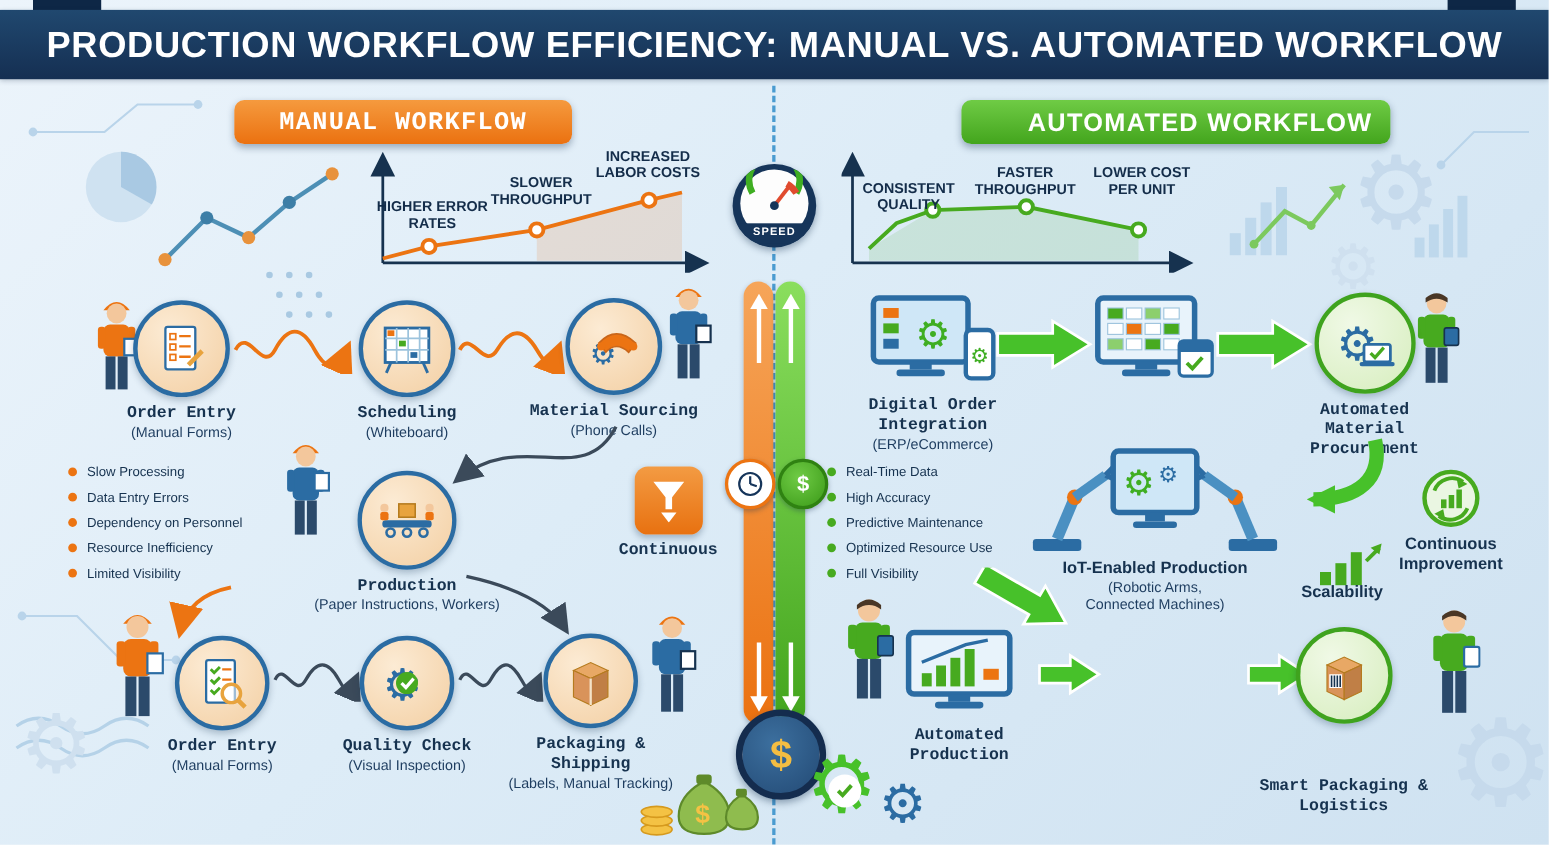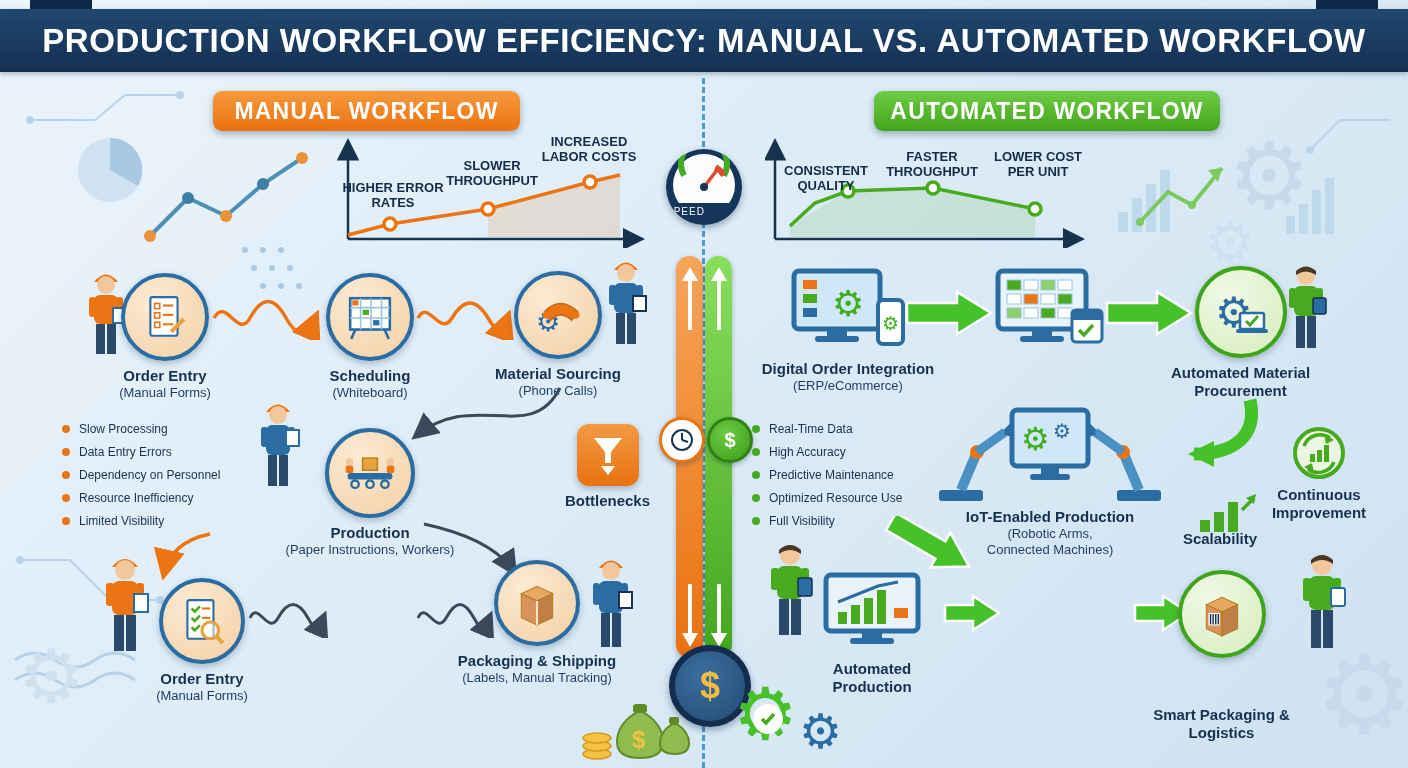--- a/index.html
+++ b/index.html
@@ -8,25 +8,25 @@
     font-family:"Liberation Sans",sans-serif;color:#16324f;}
   .abs{position:absolute;}
   
   .header{left:0;top:9px;width:1408px;height:63px;background:linear-gradient(180deg,#20486f,#152f52);
     display:flex;align-items:center;justify-content:center;box-shadow:0 2px 5px rgba(20,40,70,.3);}
   .header-title{color:#fff;font-size:33px;font-weight:bold;letter-spacing:.6px;white-space:nowrap;}
   .corner-tab{top:0;width:62px;height:10px;background:#0e2746;}
   
   .badge{height:40px;border-radius:9px;display:flex;align-items:center;justify-content:center;
     color:#fff;font-size:23px;font-weight:bold;letter-spacing:1.2px;box-shadow:0 3px 7px rgba(22,50,79,.35);}
-  .badge-manual{background:linear-gradient(180deg,#f59a3e,#eb7110);}
-  .badge-auto{background:linear-gradient(180deg,#6fcb45,#43a51d);}
+  .badge-manual{background:linear-gradient(180deg,#f59a3e,#eb7110);font-family:Liberation Mono, monospace;}
+  .badge-auto{background:linear-gradient(180deg,#6fcb45,#43a51d);padding-left:44px;}
   
   .step{display:flex;flex-direction:column;align-items:center;text-align:center;}
-  .step-title{font-size:15px;font-weight:bold;line-height:1.2;margin-top:6px;width:100%;}
+  .step-title{font-size:15px;font-weight:bold;line-height:1.2;margin-top:6px;width:100%;font-family:Liberation Mono, monospace;}
   .step-sub{font-size:13px;line-height:1.2;width:100%;color:#1d3c5f;}
   .circle-icon{border-radius:50%;display:flex;align-items:center;justify-content:center;
     box-shadow:0 3px 7px rgba(22,50,79,.28);flex:0 0 auto;}
   .ci-manual{background:radial-gradient(circle at 35% 30%,#fcebd4,#f3cfa3);border:4px solid #2b6ca3;}
   .ci-green{background:radial-gradient(circle at 35% 30%,#f0f9e6,#d6edbd);border:4px solid #3fa31e;}
   
   .bullet-list{display:flex;flex-direction:column;gap:7px;}
   .bullet{display:flex;align-items:center;gap:9px;font-size:12px;height:16px;white-space:nowrap;}
   .bullet .dot{width:8px;height:8px;border-radius:50%;flex:0 0 auto;}
   .dot-orange{background:#ec7412;}
@@ -34,22 +34,22 @@
   
   .chart-label{position:absolute;width:112px;text-align:center;font-size:13px;font-weight:bold;
     line-height:1.18;color:#132c49;}
   
   .center-bar{width:27px;height:402px;border-radius:14px;box-shadow:0 2px 5px rgba(22,50,79,.3);}
   .bar-orange{background:linear-gradient(180deg,#f6a559,#eb7110);}
   .bar-green{background:linear-gradient(180deg,#8ade5e,#43a51d);}
   .gauge{width:76px;height:76px;border-radius:50%;background:#16355a;position:relative;overflow:hidden;
     box-shadow:0 3px 7px rgba(22,50,79,.4);}
   .gauge-face{position:absolute;left:7px;top:5px;width:62px;height:62px;border-radius:50%;background:#fdfdfd;}
-  .gauge-band{position:absolute;left:0;bottom:4px;width:100%;color:#fff;
-    font-size:10px;font-weight:normal;letter-spacing:1px;background:#16355a;padding:3px 0 4px;}
+  .gauge-band{position:absolute;left:0;bottom:4px;width:100%;text-align:center;color:#fff;
+    font-size:10px;font-weight:bold;letter-spacing:1px;background:#16355a;padding:3px 0 4px;}
   .coin{width:70px;height:70px;border-radius:50%;background:radial-gradient(circle at 40% 35%,#3c6f9e,#234a75);
     border:6px solid #142c4e;display:flex;align-items:center;justify-content:center;
     box-shadow:0 3px 7px rgba(22,50,79,.4);}
   .coin-dollar{color:#f4bd42;font-size:36px;font-weight:bold;}
   .mini-badge{width:40px;height:40px;border-radius:50%;display:flex;align-items:center;justify-content:center;
     box-shadow:0 2px 5px rgba(22,50,79,.35);}
   .mini-dollar{background:radial-gradient(circle at 40% 35%,#6fcb45,#3b9a18);border:3px solid #2f8212;
     color:#fff;font-weight:bold;font-size:20px;}
   
   .caption{position:absolute;text-align:center;font-size:15px;font-weight:bold;line-height:1.22;color:#16324f;}
@@ -363,21 +363,21 @@
     <div class="step-sub">(Paper Instructions, Workers)</div>
   </div>
 
   <div class="abs step" style="left:545px;top:424px;width:125px;">
     <div style="width:62px;height:62px;border-radius:12px;background:linear-gradient(180deg,#f39b43,#e87110);display:flex;align-items:center;justify-content:center;box-shadow:0 3px 6px rgba(22,50,79,.3);">
       <svg width="36" height="40" viewBox="0 0 36 40">
         <polygon points="4,3 32,3 21,17 21,28 15,28 15,17" fill="#fff"></polygon>
         <polygon points="18,40 11,31 25,31" fill="#fff"></polygon>
       </svg>
     </div>
-    <div class="step-title">Bottlenecks</div>
+    <div class="step-title">Continuous</div>
   </div>
 
   <svg class="abs" style="left:100px;top:554px;" width="50" height="108">
     <path d="M12,13 q13,-16 26,0 z" fill="#ec7412"></path>
       <circle cx="25" cy="16" r="10" fill="#f3c79c"></circle>
     <rect x="12" y="27" width="26" height="34" rx="7" fill="#ec7412"></rect>
     <rect x="6" y="29" width="8" height="23" rx="3" fill="#ec7412"></rect>
       <rect x="36" y="29" width="8" height="23" rx="3" fill="#ec7412"></rect>
     <rect x="14" y="61" width="10" height="36" fill="#2b4a6b"></rect>
       <rect x="26" y="61" width="10" height="36" fill="#2b4a6b"></rect>
@@ -413,31 +413,42 @@
 
   <svg class="abs" style="left:246px;top:596px;" width="86" height="42">
     <defs>
         <marker id="mw3" markerWidth="9" markerHeight="9" refX="7" refY="4.5" orient="auto">
           <path d="M0,0 L9,4.5 L0,9 z" fill="#3b4a5a"></path>
         </marker>
       </defs>
     <path d="M4,22 C12,4 22,40 32,22 S52,4 62,22 S72,34 78,20" fill="none" stroke="#3b4a5a" stroke-width="3" marker-end="url(#mw3)"></path>
   </svg>
 
+  <div class="abs step" style="left:290px;top:578px;width:160px;">
+    <div class="circle-icon ci-manual" style="width:78px;height:78px;">
+      <svg width="50" height="50" viewBox="0 0 50 50">
+        <text x="3" y="40" font-size="40" fill="#2b6ca3">⚙</text>
+        <circle cx="25" cy="25" r="10" fill="#47aa1f"></circle>
+        <path d="M20,25 l4,4 l7,-8" fill="none" stroke="#fff" stroke-width="3"></path>
+      </svg>
+    </div>
+    <div class="step-title">Quality Check</div>
+    <div class="step-sub">(Visual Inspection)</div>
+  </div>
 
   <svg class="abs" style="left:414px;top:596px;" width="84" height="42">
     <defs>
         <marker id="mw4" markerWidth="9" markerHeight="9" refX="7" refY="4.5" orient="auto">
           <path d="M0,0 L9,4.5 L0,9 z" fill="#3b4a5a"></path>
         </marker>
       </defs>
     <path d="M4,22 C12,4 22,40 32,22 S50,4 60,22 S70,34 76,20" fill="none" stroke="#3b4a5a" stroke-width="3" marker-end="url(#mw4)"></path>
   </svg>
 
-  <div class="abs step" style="left:452px;top:560px;width:170px;">
+  <div class="abs step" style="left:452px;top:576px;width:170px;">
     <div class="circle-icon ci-manual" style="width:78px;height:78px;">
       <svg width="48" height="48" viewBox="0 0 46 46">
         <polygon points="8,14 23,7 38,14 23,21" fill="#e8a865" stroke="#b57b1e" stroke-width="1"></polygon>
         <polygon points="8,14 23,21 23,44 8,37" fill="#d9935a" stroke="#b57b1e" stroke-width="1"></polygon>
         <polygon points="23,21 38,14 38,37 23,44" fill="#c07f46" stroke="#b57b1e" stroke-width="1"></polygon>
         <line x1="23" y1="21" x2="23" y2="44" stroke="#f4e3c8" stroke-width="2"></line>
       </svg>
     </div>
     <div class="step-title">Packaging &amp; Shipping</div>
     <div class="step-sub">(Labels, Manual Tracking)</div>

